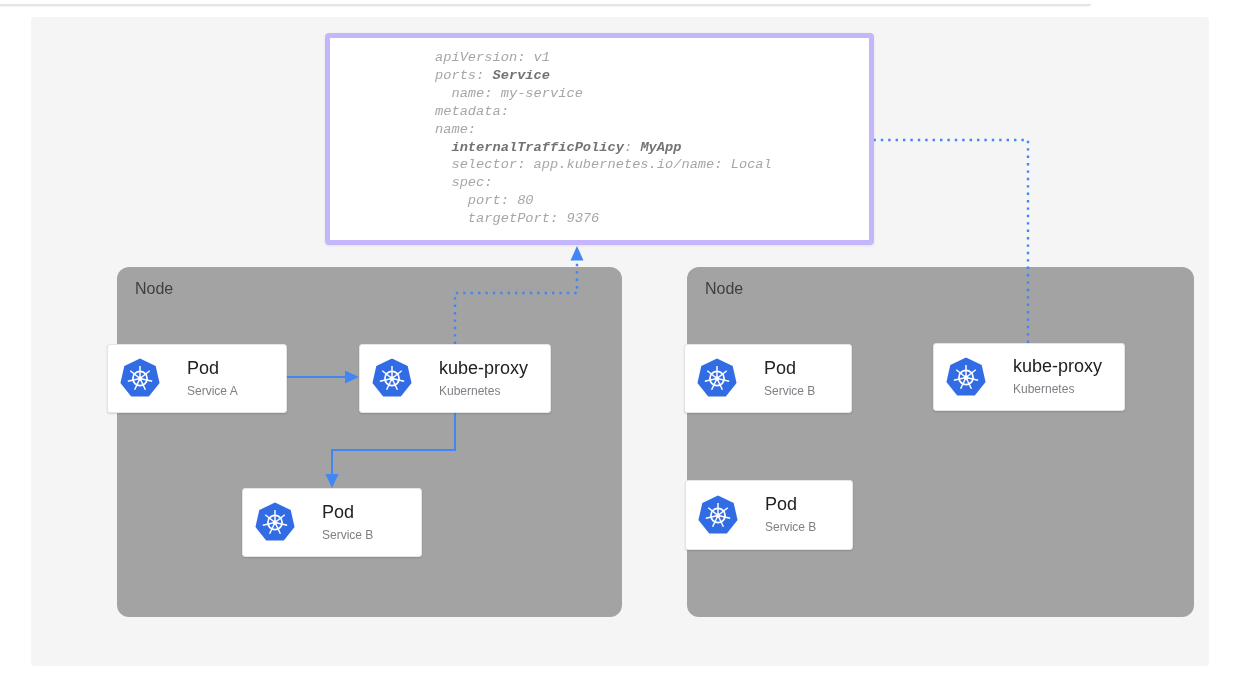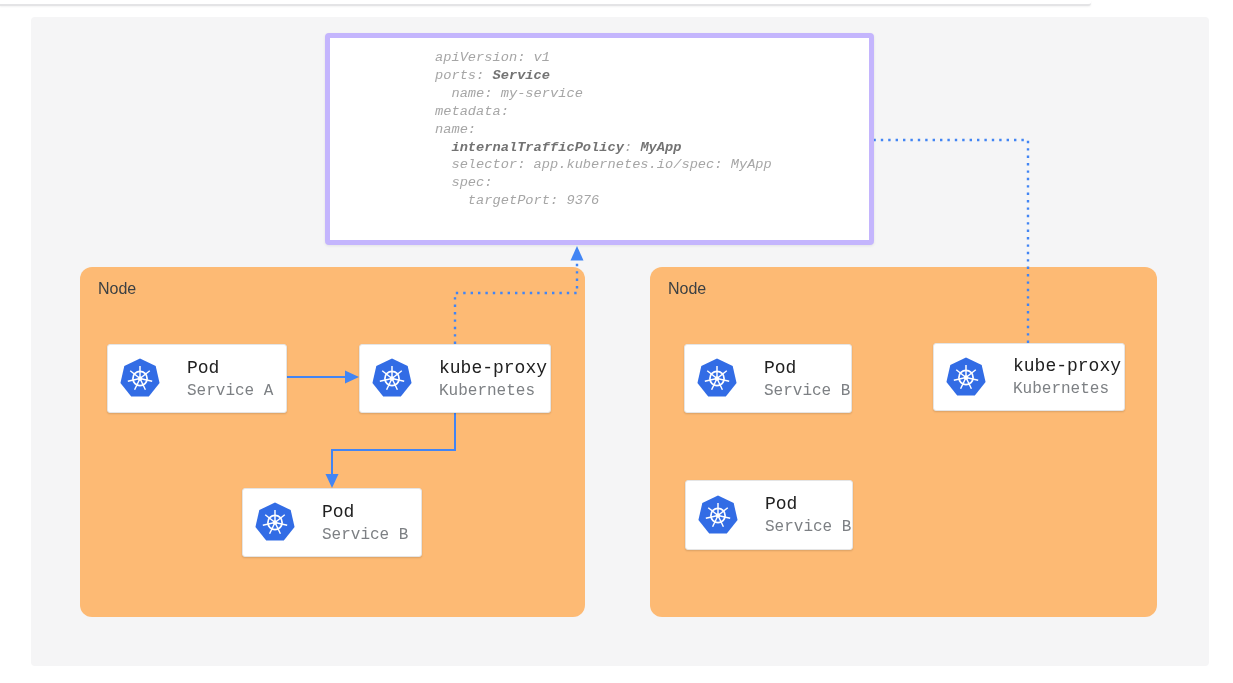--- a/index.html
+++ b/index.html
@@ -21,40 +21,40 @@
   .yaml-card{position:absolute;left:325px;top:33px;width:549px;height:212px;
              background:#ffffff;border:5px solid #c4b5fd;border-radius:4px;
              box-shadow:0 1px 3px rgba(0,0,0,0.08);box-sizing:border-box;
              padding:11px 10px 10px 105px;}
   .code-line{font-family:"Liberation Mono","DejaVu Sans Mono",monospace;
              font-style:italic;font-size:13.7px;line-height:17.9px;
              color:#a6a6a6;white-space:pre;}
   .code-line .b{font-weight:bold;color:#737373;}
 
   
-  .node{position:absolute;background:#fdba74;border-radius:12px;}
+  .node{position:absolute;background:#a3a3a3;border-radius:12px;margin-left:37px;}
   .node-left{left:80px;top:267px;width:505px;height:350px;}
   .node-right{left:650px;top:267px;width:507px;height:350px;}
   .node-label{position:absolute;left:18px;top:13px;font-size:16px;color:#3c4043;}
 
   
   .card{position:absolute;background:#ffffff;border:1px solid #e5e5e5;border-radius:3px;
         box-shadow:0 1px 2px rgba(0,0,0,0.14);box-sizing:border-box;
-        display:flex;align-items:center;font-family:Liberation Mono, monospace;}
+        display:flex;align-items:center;}
   .card-pa        {left:107px;top:344px;width:180px;height:69px;}
   .card-kp-left   {left:359px;top:344px;width:192px;height:69px;}
   .card-pb-left   {left:242px;top:488px;width:180px;height:69px;}
   .card-pb-r-top  {left:684px;top:344px;width:168px;height:69px;}
   .card-kp-right  {left:933px;top:343px;width:192px;height:68px;}
   .card-pb-r-bot  {left:685px;top:480px;width:168px;height:70px;}
 
   .k8s-icon{flex:0 0 auto;width:44px;height:43px;margin-left:10px;display:block;}
   .card-text{display:flex;flex-direction:column;margin-left:25px;}
   .card-title{font-size:18px;line-height:24px;color:#212121;}
-  .card-subtitle{font-size:16px;line-height:22px;color:#7d8084;}
+  .card-subtitle{font-size:12px;line-height:22px;color:#7d8084;}
 </style>
 </head>
 <body>
 
 <svg width="0" height="0" style="position:absolute">
   <symbol id="k8s" viewBox="0 0 100 100">
     <polygon points="50,3.5 86.5,21 95.5,60.5 70.5,92 29.5,92 4.5,60.5 13.5,21" fill="#326ce5"></polygon>
     <g stroke="#ffffff" stroke-width="3.4" fill="none">
       <circle cx="50" cy="50" r="16.5" stroke-width="4"></circle>
       <line x1="50" y1="50" x2="50" y2="21"></line>
@@ -100,22 +100,23 @@
     </g>
   </svg>
 
   <div class="yaml-card">
     <div class="code-line"><span>apiVersion: v1</span></div>
     <div class="code-line"><span>ports: </span><span class="b">Service</span></div>
     <div class="code-line"><span>  name: my-service</span></div>
     <div class="code-line"><span>metadata:</span></div>
     <div class="code-line"><span>name:</span></div>
     <div class="code-line"><span>  </span><span class="b">internalTrafficPolicy</span><span>: </span><span class="b">MyApp</span></div>
-    <div class="code-line"><span>  selector: app.kubernetes.io/spec: MyApp</span></div>
+    <div class="code-line"><span>  selector: app.kubernetes.io/name: Local</span></div>
     <div class="code-line"><span>  spec:</span></div>
+    <div class="code-line"><span>    port: 80</span></div>
     <div class="code-line"><span>    targetPort: 9376</span></div>
   </div>
 
   <div class="card card-pa">
     <svg class="k8s-icon">
         <use href="#k8s"></use>
       </svg>
     <span class="card-text">
       <span class="card-title">Pod</span>
       <span class="card-subtitle">Service A</span>

